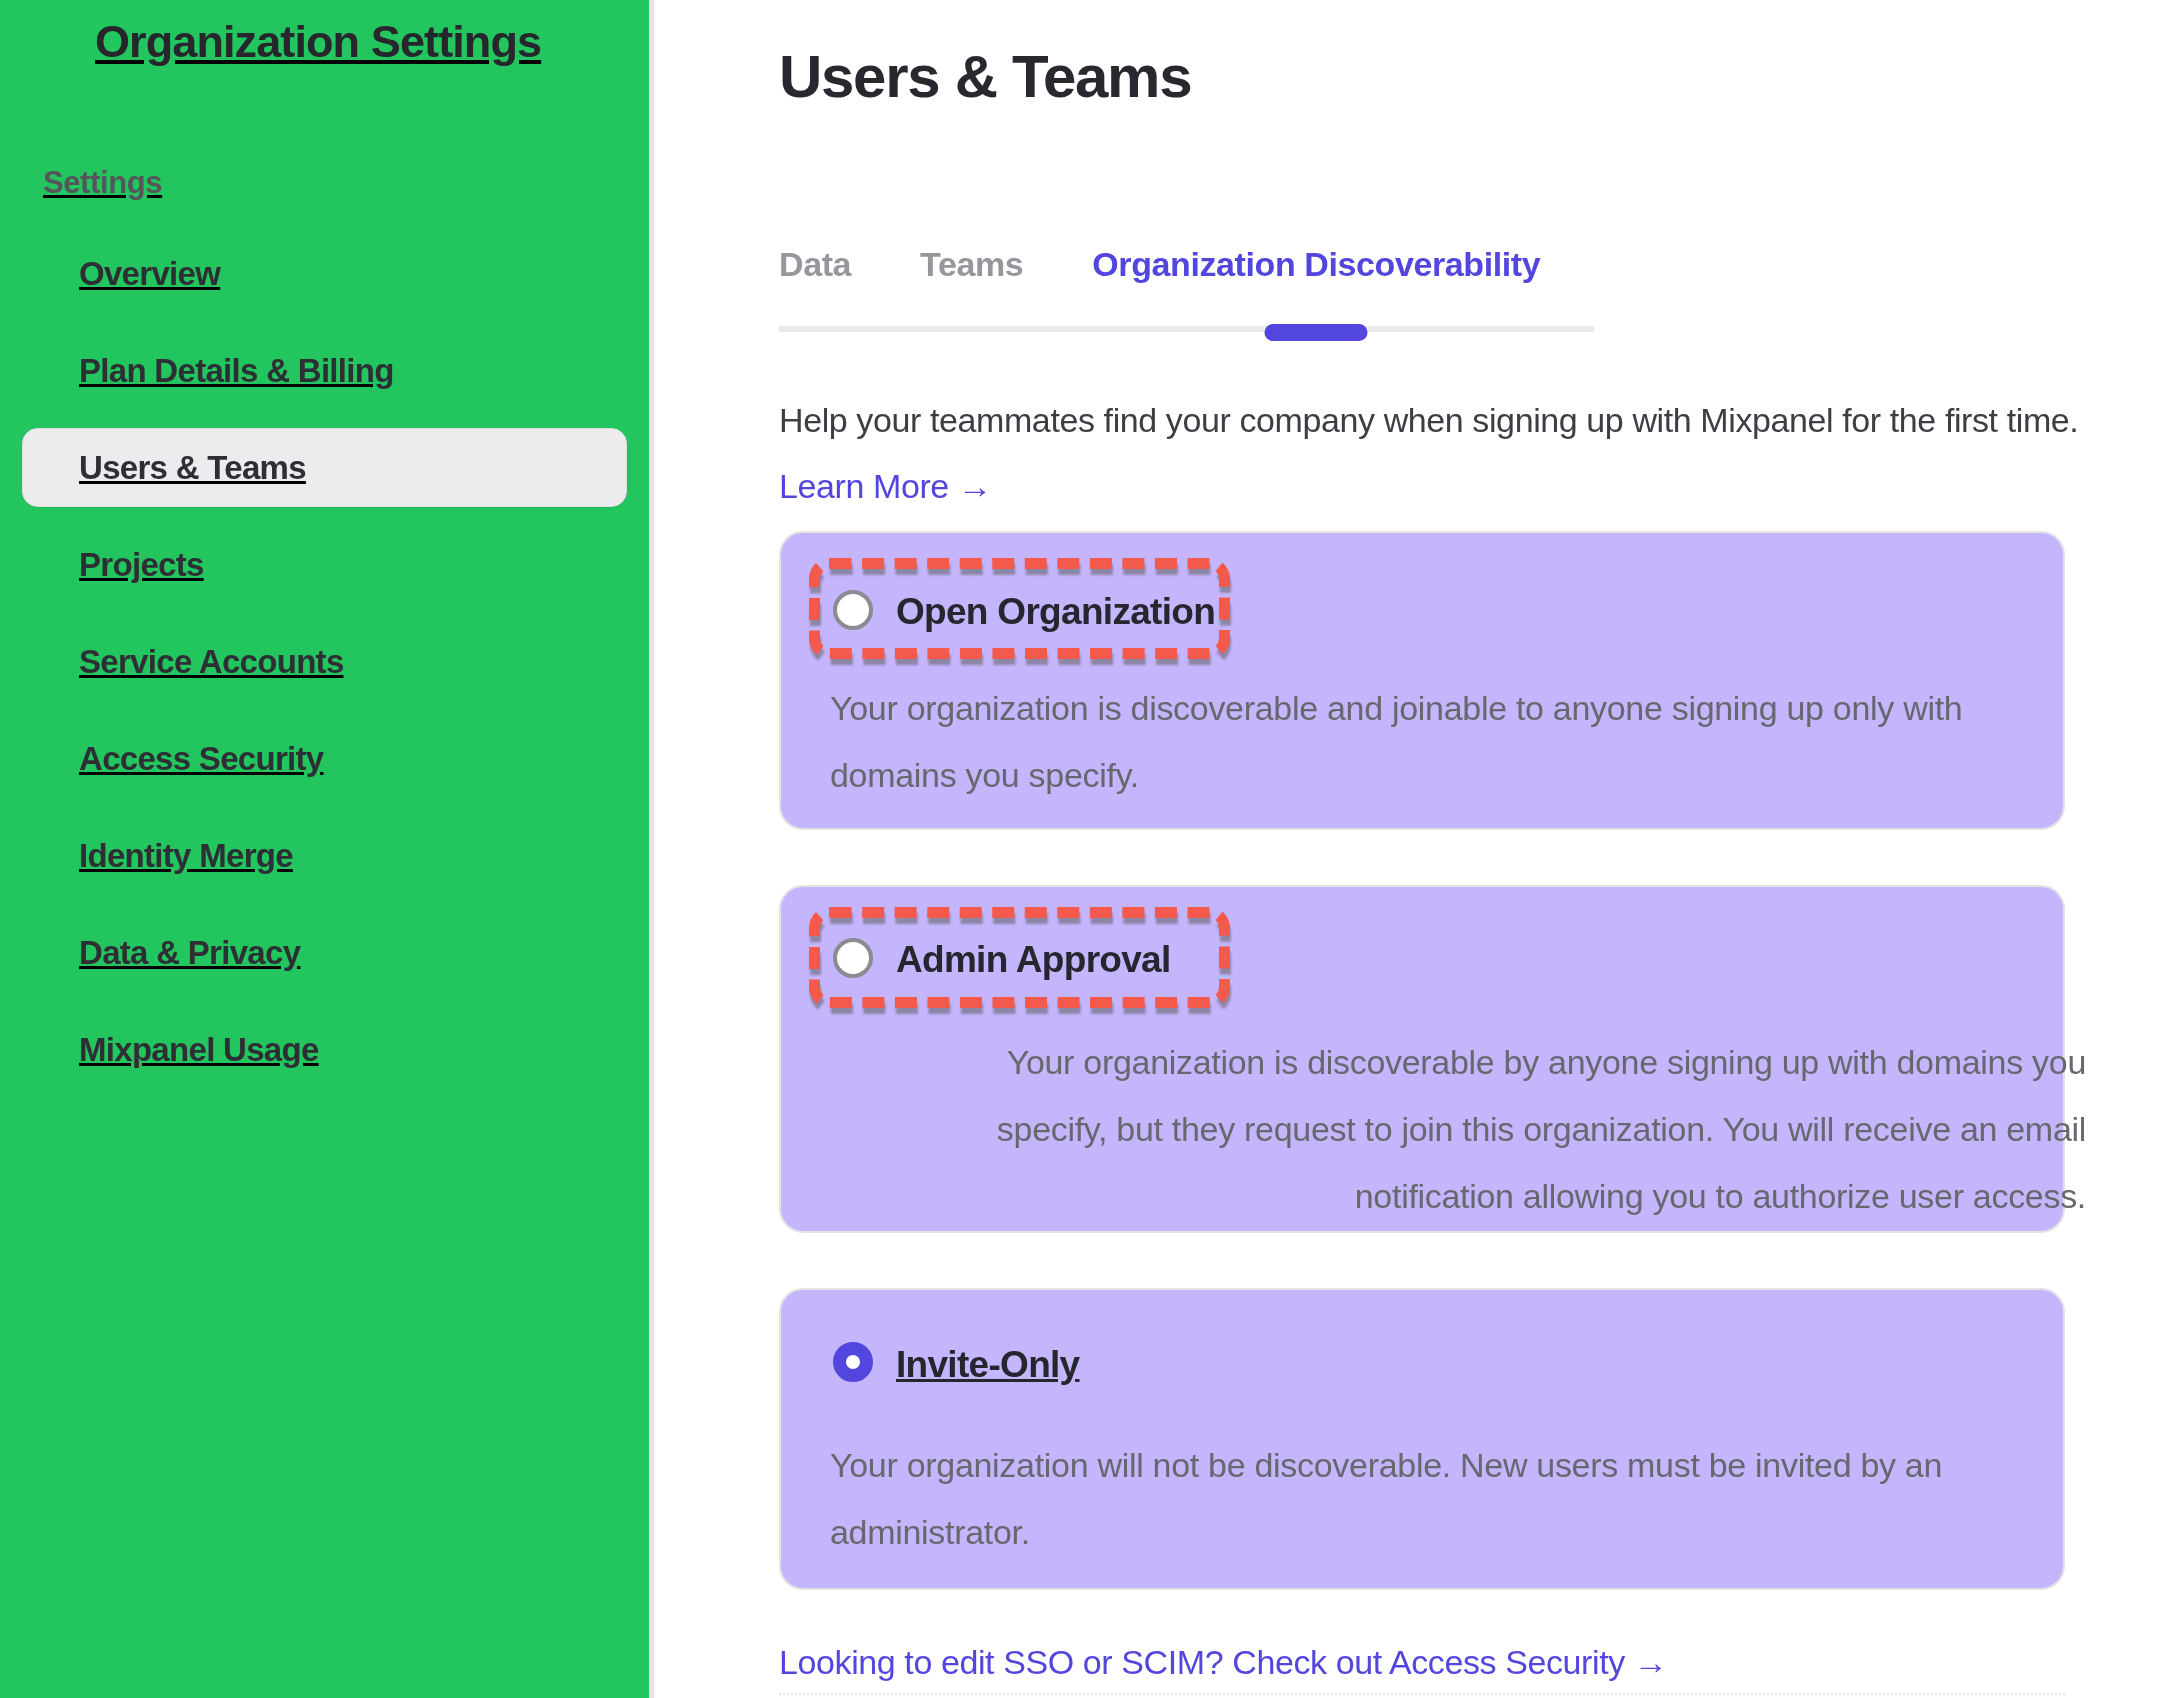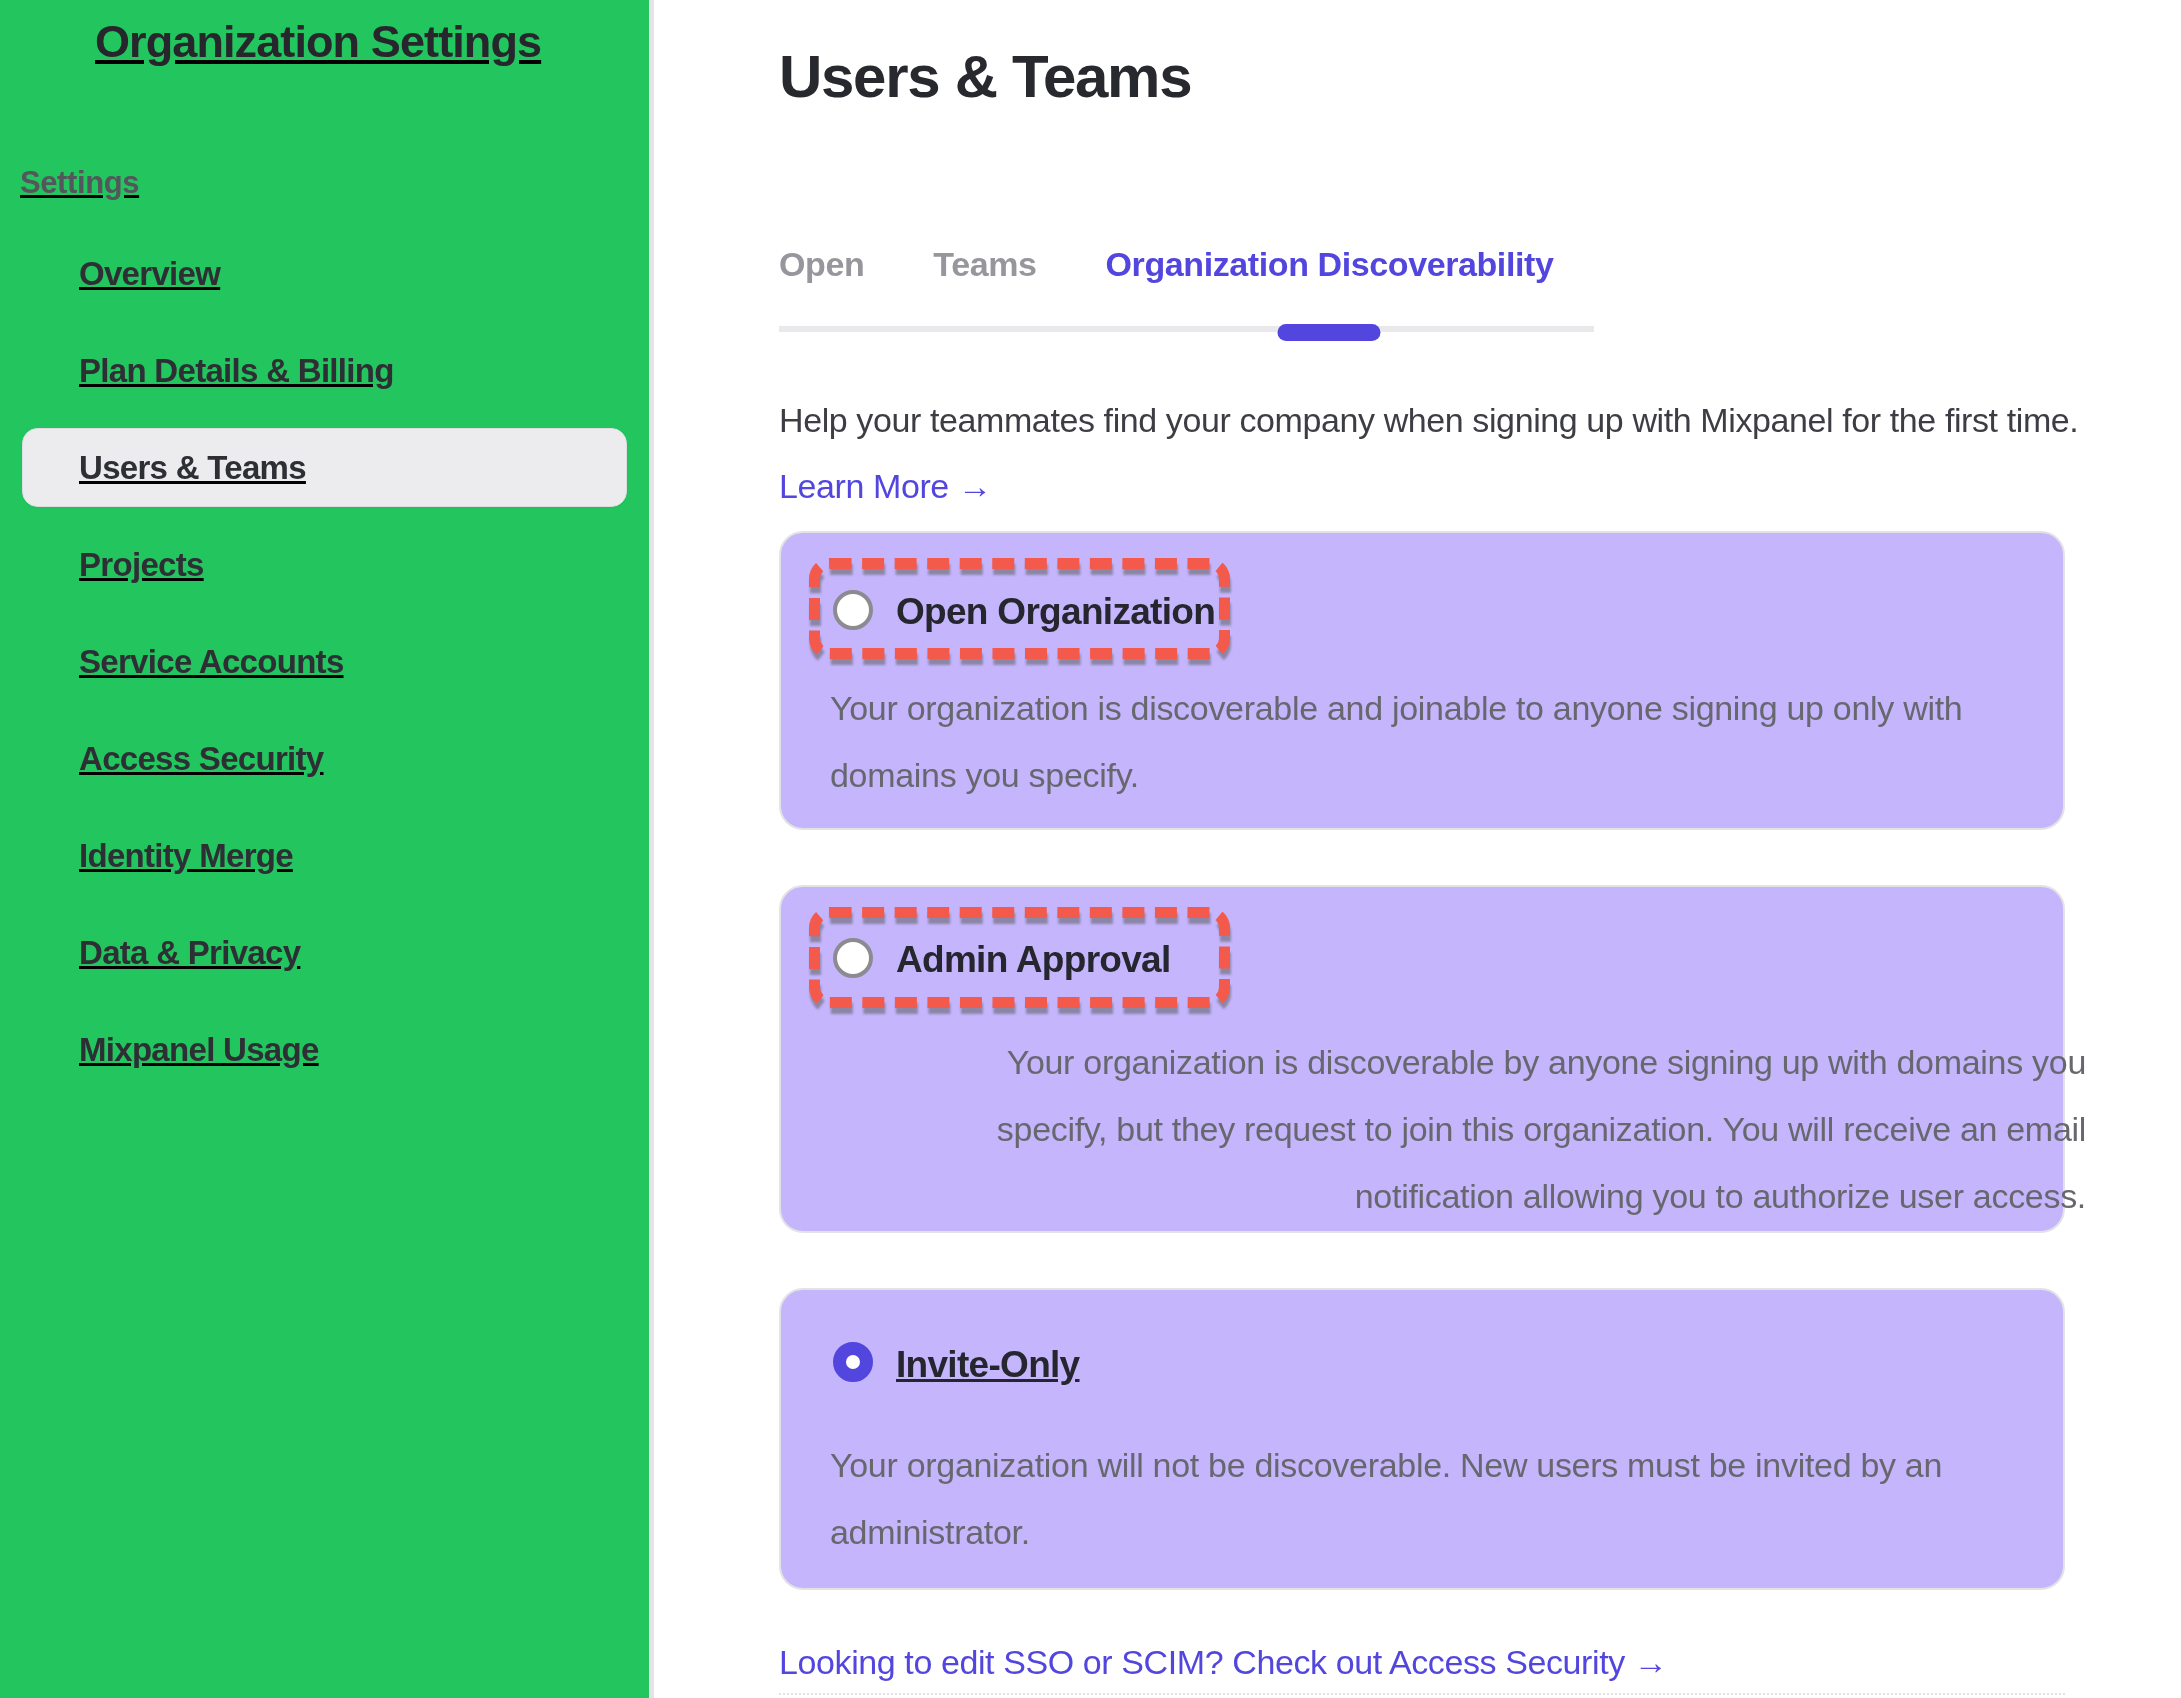--- a/index.html
+++ b/index.html
@@ -4,21 +4,21 @@
 <style>
   * { margin:0; padding:0; box-sizing:border-box; }
   html,body { width:2182px; height:1698px; overflow:hidden; background:#ffffff;
               font-family:"Liberation Sans","DejaVu Sans",sans-serif; }
   .page { position:relative; width:2182px; height:1698px; display:flex; }
 
   
   .sidebar { width:654px; height:100%; background:#22c55e; border-right:5.2px solid #e4e4e6; flex:0 0 auto;text-decoration:underline; }
   .sidebar-title { padding:13.8px 0 0 95px; font-size:45px; font-weight:700; color:#26262c;
                    letter-spacing:-0.9px; line-height:55px; }
-  .sidebar-section { margin-top:93px; padding-left:20px; font-size:31px; font-weight:700;
+  .sidebar-section { margin-top:93px; padding-left:43px; font-size:31px; font-weight:700;
                      color:#55555c; letter-spacing:-0.4px; line-height:41px; }
   .nav { margin-top:22.4px; }
   .nav-item { position:relative; height:97px; display:flex; align-items:center; padding-left:79px;
               font-size:33px; font-weight:600; color:#2e2e35; letter-spacing:-0.7px; cursor:pointer; }
   .nav-item.selected::before { content:""; position:absolute; left:22.4px; right:22.4px; top:8.6px; bottom:9.5px;
               background:#ececee; border:1.7px solid #dedee1; border-radius:15.5px; z-index:0;
               box-shadow:0 0.9px 1.7px rgba(0,0,0,0.04); }
   .nav-item span { position:relative; z-index:1; }
 
   
@@ -107,21 +107,21 @@
       <div class="nav-item">
         <span>Mixpanel Usage</span>
       </div>
     </nav>
   </aside>
 
   <main class="main">
     <h1 class="main-title">Users &amp; Teams</h1>
 
     <div class="tabstrip">
-      <div class="tab">Open</div>
+      <div class="tab">Data</div>
       <div class="tab">Teams</div>
       <div class="tab active">Organization Discoverability</div>
     </div>
 
     <div class="intro">Help your teammates find your company when signing up with Mixpanel for the first time.</div>
     <a class="learn-more">Learn More →</a>
 
     
     <section class="card card1">
       <div class="annotation-box"></div>

